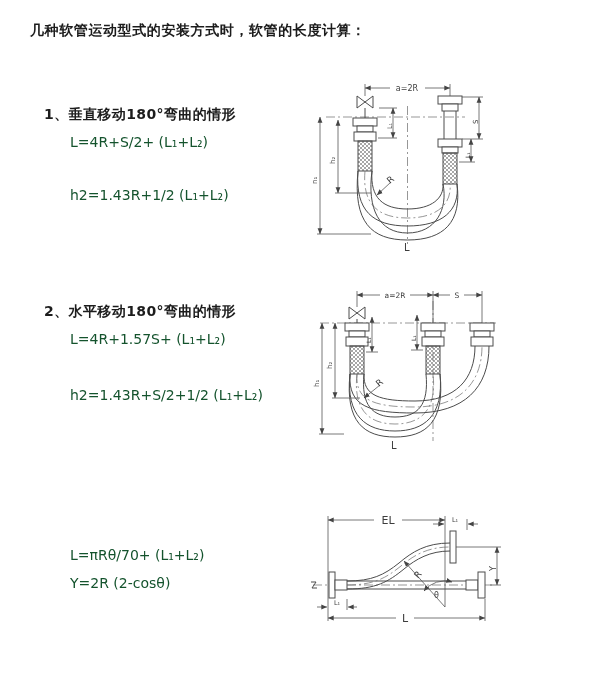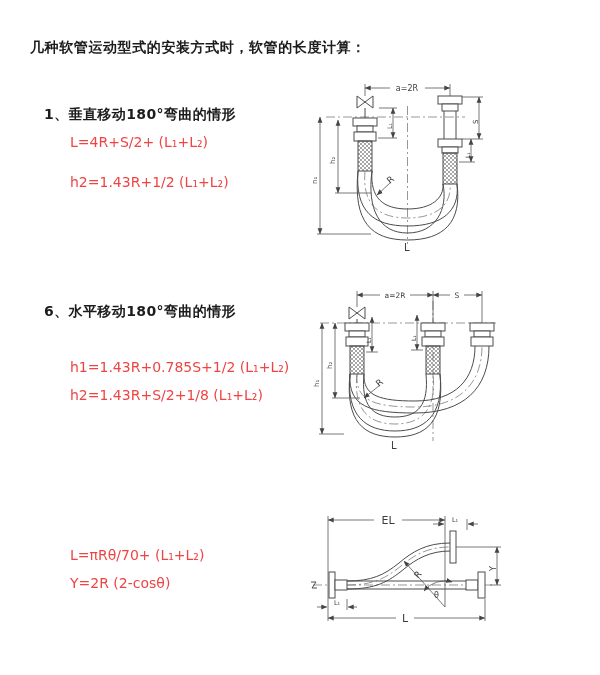--- a/index.html
+++ b/index.html
@@ -3,52 +3,52 @@
 <meta charset="utf-8">
 <style>
   html,body { margin:0; padding:0; background:#ffffff; }
   .page {
     position:relative; width:600px; height:675px; background:#fff;
     font-family:"DejaVu Sans","Liberation Sans",sans-serif; color:#1c1c1c;
     overflow:hidden;
   }
   .doc-title {
     position:absolute; left:30px; top:22px; font-size:14px; font-weight:600;
-    letter-spacing:0.6px; white-space:nowrap;margin-top:17px;
+    letter-spacing:0.6px; white-space:nowrap;
   }
   .sec-heading {
     position:absolute; left:44px; font-size:14px; font-weight:600;
     letter-spacing:0.4px; white-space:nowrap;
   }
   .formula {
     position:absolute; left:70px; font-size:14px; white-space:nowrap;
-    color:#ef4444;
+    color:#14532d;
   }
   .diag { position:absolute; }
   .diag text { fill:#3d3d3d; font-family:"DejaVu Sans",sans-serif; }
   .dln   { stroke:#4c4c4c; stroke-width:1; fill:none; }
   .dthin { stroke:#555;    stroke-width:0.8; fill:none; }
   .dcl   { stroke:#6a6a6a; stroke-width:0.7; fill:none; stroke-dasharray:9 3 2 3; }
   .dfit  { stroke:#4c4c4c; stroke-width:1; fill:#fff; }
   .dbraid{ stroke:#4c4c4c; stroke-width:1; }
 </style>
 </head>
 <body>
 
 <div class="page">
 
   <div class="doc-title">几种软管运动型式的安装方式时，软管的长度计算：</div>
 
   <div class="sec-heading" style="top:106px">1、垂直移动180°弯曲的情形</div>
   <div class="formula" style="top:134px">L=4R+S/2+ (L₁+L₂)</div>
-  <div class="formula" style="top:174px">h2=1.43R+1/2 (L₁+L₂)</div>
-
-  <div class="sec-heading" style="top:303px">6、水平移动180°弯曲的情形</div>
-  <div class="formula" style="top:359px">h1=1.43R+0.785S+1/2 (L₁+L₂)</div>
-  <div class="formula" style="top:387px">h2=1.43R+S/2+1/8 (L₁+L₂)</div>
+  <div class="formula" style="top:187px">h2=1.43R+1/2 (L₁+L₂)</div>
+
+  <div class="sec-heading" style="top:303px">2、水平移动180°弯曲的情形</div>
+  <div class="formula" style="top:331px">L=4R+1.57S+ (L₁+L₂)</div>
+  <div class="formula" style="top:387px">h2=1.43R+S/2+1/2 (L₁+L₂)</div>
 
   <div class="formula" style="top:547px">L=πRθ/70+ (L₁+L₂)</div>
   <div class="formula" style="top:575px">Y=2R (2-cosθ)</div>
 
   <svg class="diag" style="left:313px; top:72px" width="285" height="185" viewBox="0 0 285 185">
     <defs>
       <marker id="a1" viewBox="0 0 10 10" refX="9.5" refY="5" markerWidth="7.5" markerHeight="7.5" orient="auto-start-reverse">
         <path d="M0,1 L10,5 L0,9 z" fill="#444"></path>
       </marker>
       <pattern id="p1" width="4" height="4" patternUnits="userSpaceOnUse">

